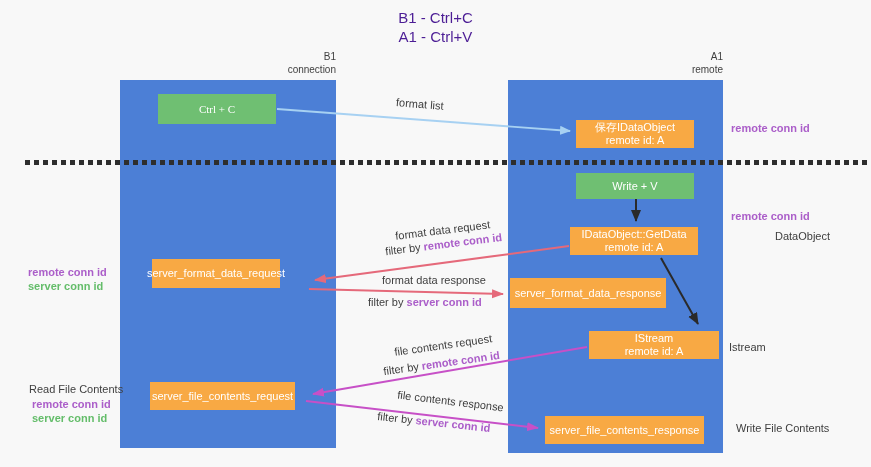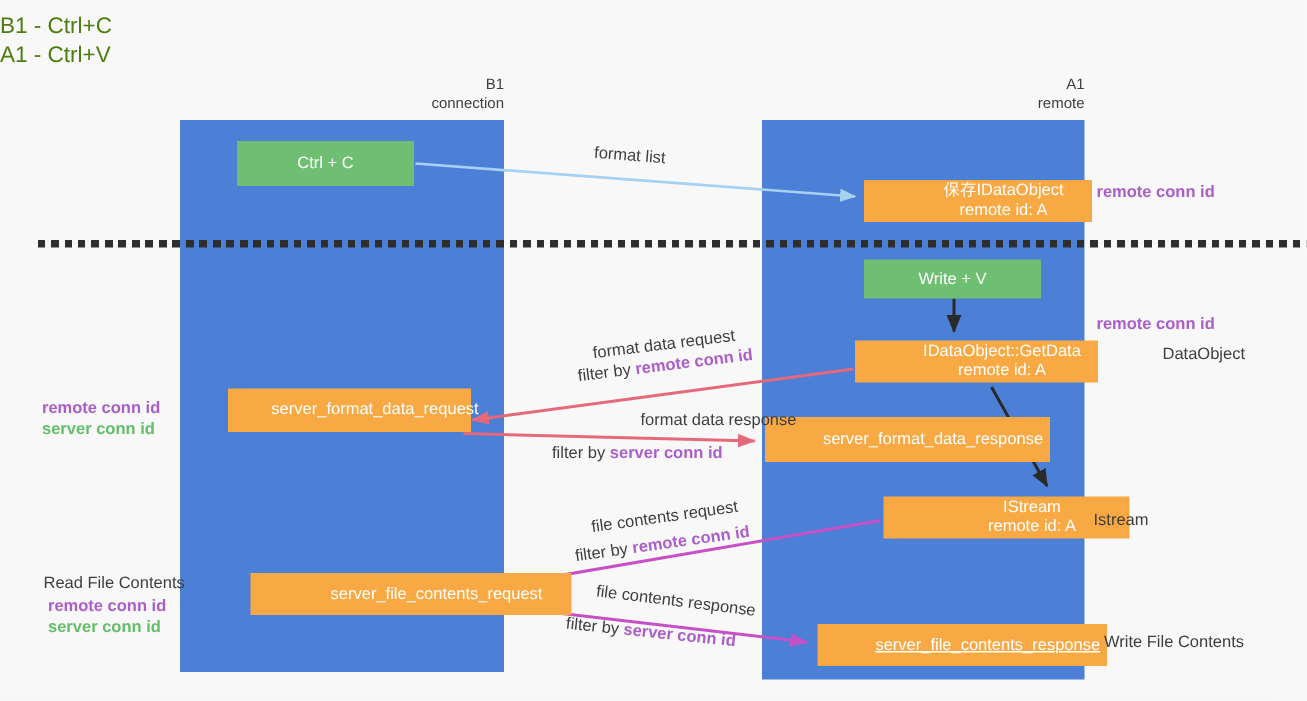--- a/index.html
+++ b/index.html
@@ -3,22 +3,22 @@
 <meta charset="utf-8">
 <style>
   html,body { margin:0; padding:0; }
   .canvas {
     position:relative; width:871px; height:467px;
     background:#f8f8f8; overflow:hidden;
     font-family:"Liberation Sans", sans-serif;
   }
   .abs { position:absolute; }
 
-  .title { left:0; right:0; top:8px; text-align:left; font-size:15px;
-           line-height:19px; color:#4d7c0f; z-index:2; }
+  .title { left:0; right:0; top:8px; text-align:center; font-size:15px;
+           line-height:19px; color:#4c1d95; z-index:2; }
 
   .lane-header { top:50px; text-align:right; font-size:10px; line-height:13px;
                  color:#3f3f3f; z-index:2; }
   .lane-header-b1 { left:120px; width:216px; }
   .lane-header-a1 { left:508px; width:215px; }
 
   .lane { top:80px; background:var(--lane); z-index:1; }
   .lane-b1 { left:120px; width:216px; height:368px; }
   .lane-a1 { left:508px; width:215px; height:373px; }
 
@@ -32,21 +32,21 @@
   .ln-red     { stroke:var(--arrow_red); stroke-width:2; }
   .ln-magenta { stroke:var(--arrow_magenta); stroke-width:2; }
   .mk-blue    { fill:var(--arrow_blue); }
   .mk-black   { fill:var(--arrow_black); }
   .mk-red     { fill:var(--arrow_red); }
   .mk-magenta { fill:var(--arrow_magenta); }
 
   .node { position:absolute; display:flex; flex-direction:column; align-items:center;
           justify-content:center; color:#fff; font-size:11px; line-height:13px;
           text-align:center; z-index:5; white-space:nowrap; }
-  .node-orange { background:var(--orange);padding-left:34px; }
+  .node-orange { background:var(--orange); }
   .node-green  { background:var(--green); }
 
   .elabel { position:absolute; font-size:11px; line-height:13px; color:#3e3e3e;
             white-space:nowrap; z-index:6; }
   .hl-purple { color:var(--purple_text); font-weight:bold; }
   .ann { position:absolute; font-size:11px; line-height:13px; color:#3e3e3e;
          white-space:nowrap; z-index:6; }
   .ann-purple { color:var(--purple_text); font-weight:bold; }
   .ann-green  { color:var(--green_text);  font-weight:bold; }
 
@@ -97,21 +97,21 @@
     </defs>
     <line class="ln ln-blue" x1="277" y1="109" x2="570" y2="131" marker-end="url(#mh-blue)"></line>
     <line class="ln ln-black" x1="636" y1="199" x2="636" y2="221" marker-end="url(#mh-black)"></line>
     <line class="ln ln-black" x1="661" y1="258" x2="698" y2="324" marker-end="url(#mh-black)"></line>
     <line class="ln ln-red" x1="569" y1="246" x2="315" y2="280" marker-end="url(#mh-red)"></line>
     <line class="ln ln-red" x1="309" y1="289" x2="503" y2="294" marker-end="url(#mh-red)"></line>
     <line class="ln ln-magenta" x1="587" y1="347" x2="313" y2="394" marker-end="url(#mh-magenta)"></line>
     <line class="ln ln-magenta" x1="306" y1="401" x2="538" y2="428" marker-end="url(#mh-magenta)"></line>
   </svg>
 
-  <div class="node node-green" style="left:158px; top:94px; width:118px; height:30px;">
+  <div class="node node-green" style="left:158px; top:94px; width:118px; height:30px;font-family:Liberation Serif, serif;">
     <span>Ctrl + C</span>
   </div>
 
   <div class="node node-orange" style="left:576px; top:120px; width:118px; height:28px;">
     <span>保存IDataObject</span>
     <span>remote id: A</span>
   </div>
 
   <div class="node node-green" style="left:576px; top:173px; width:118px; height:26px;">
     <span>Write + V</span>
@@ -128,36 +128,36 @@
 
   <div class="node node-orange" style="left:510px; top:278px; width:156px; height:30px;">
     <span>server_format_data_response</span>
   </div>
 
   <div class="node node-orange" style="left:589px; top:331px; width:130px; height:28px;">
     <span>IStream</span>
     <span>remote id: A</span>
   </div>
 
-  <div class="node node-orange" style="left:167px; top:382px; width:180px; height:28px;">
+  <div class="node node-orange" style="left:150px; top:382px; width:145px; height:28px;">
     <span>server_file_contents_request</span>
   </div>
 
-  <div class="node node-orange" style="left:545px; top:416px; width:159px; height:28px;text-decoration:underline;">
+  <div class="node node-orange" style="left:545px; top:416px; width:159px; height:28px;">
     <span>server_file_contents_response</span>
   </div>
 
   <div class="elabel rot-dn4" style="left:396px; top:98px;">format list</div>
 
   <div class="elabel rot-up7" style="left:395px; top:224px;">format data request</div>
   <div class="elabel rot-up7" style="left:385px; top:238px;">
     <span>filter by </span><span class="hl-purple">remote conn id</span>
   </div>
 
-  <div class="elabel" style="left:382px; top:274px;margin-left:45px;">format data response</div>
+  <div class="elabel" style="left:382px; top:274px;">format data response</div>
   <div class="elabel" style="left:368px; top:296px;">
     <span>filter by </span><span class="hl-purple">server conn id</span>
   </div>
 
   <div class="elabel rot-up8" style="left:394px; top:339px;">file contents request</div>
   <div class="elabel rot-up8" style="left:383px; top:357px;">
     <span>filter by </span><span class="hl-purple">remote conn id</span>
   </div>
 
   <div class="elabel rot-dn7" style="left:397px; top:395px;">file contents response</div>

